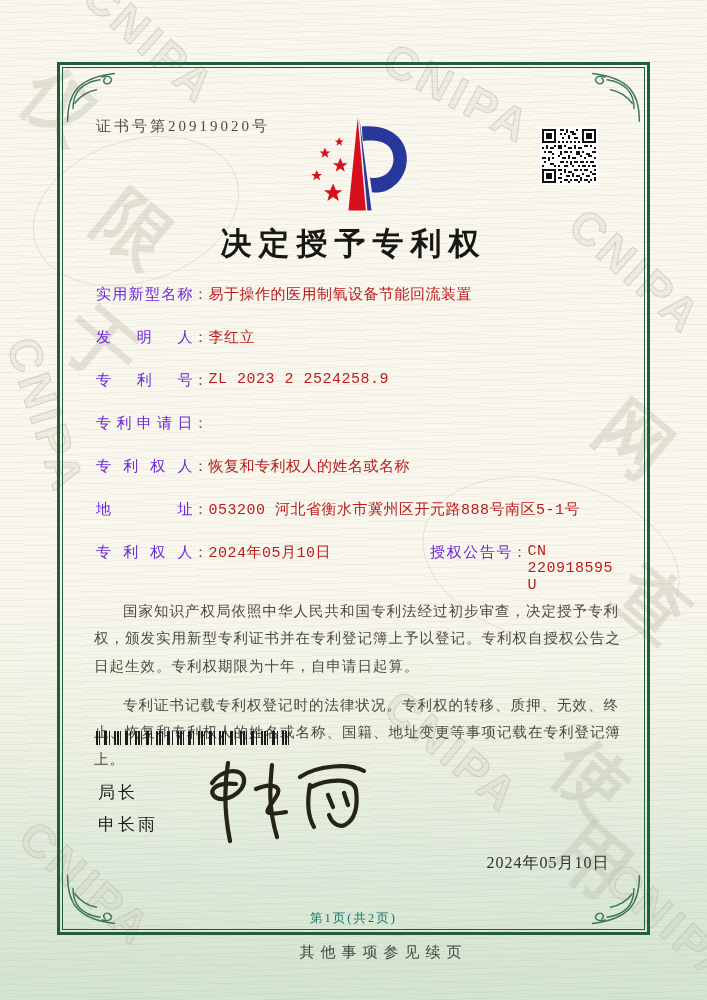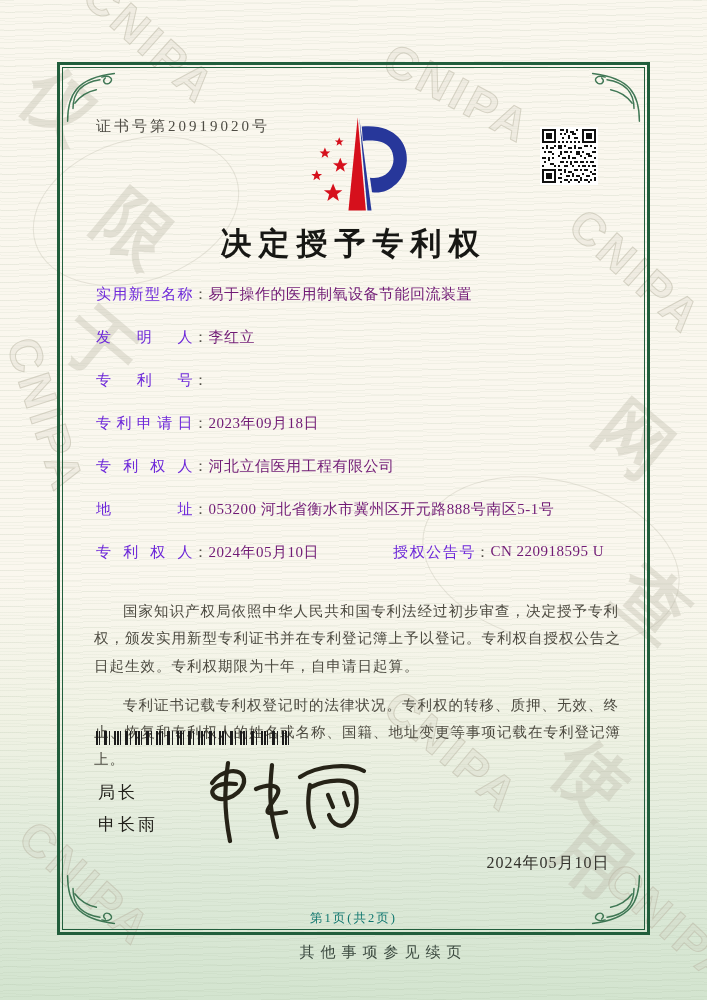--- a/index.html
+++ b/index.html
@@ -36,23 +36,23 @@
   .cert-no{position:absolute;left:36px;top:52px;font-size:15px;letter-spacing:3px;color:#4e4c44;}
   .logo{position:absolute;left:226px;top:46px;width:128px;height:108px;}
   .qr{position:absolute;left:480px;top:62px;width:58px;height:58px;background:#fff;}
   .title{position:absolute;left:0;top:158px;width:100%;text-align:center;
     font-size:31px;font-weight:700;letter-spacing:7px;color:#171714;}
 
   .fields{position:absolute;left:36px;top:220px;width:530px;}
   .row{display:flex;height:43px;align-items:flex-start;font-size:15px;color:#55534a;letter-spacing:.5px;position:relative;}
   .row .label{width:97px;text-align:justify;text-align-last:justify;flex:0 0 97px;color:#6d28d9;}
   .row .colon{flex:0 0 14px;}
-  .row .value{flex:1;color:#701a75;}
+  .row .value{flex:1;color:#b91c1c;font-family:Liberation Mono, monospace;}
   .row .pair-right{position:absolute;left:297px;top:0;display:flex;}
-  .row .pair-right .label{width:82px;flex:0 0 82px;}
+  .row .pair-right .label{width:82px;flex:0 0 82px;margin-left:37px;}
 
   .paragraphs{position:absolute;left:34px;top:521px;width:527px;font-size:14.5px;
     line-height:1.88;color:#4c4a40;letter-spacing:1px;}
   .paragraphs p{margin:12px 0 6px 0;text-indent:2em;}
 
   .barcode{position:absolute;left:36px;top:666px;width:197px;height:14px;
     background:repeating-linear-gradient(90deg,
       #1c1c1c 0 2px,transparent 2px 3px,
       #1c1c1c 3px 4px,transparent 4px 8px,
       #1c1c1c 8px 11px,transparent 11px 13px,
@@ -175,30 +175,30 @@
           <span class="value">易于操作的医用制氧设备节能回流装置</span>
       </div>
       <div class="row">
         <span class="label">发明人</span>
           <span class="colon">：</span>
           <span class="value">李红立</span>
       </div>
       <div class="row">
         <span class="label">专利号</span>
           <span class="colon">：</span>
+          <span class="value">ZL 2023 2 2524258.9</span>
       </div>
       <div class="row">
         <span class="label">专利申请日</span>
           <span class="colon">：</span>
-          <span class="value">2023年09月18日</span>
       </div>
       <div class="row">
         <span class="label">专利权人</span>
           <span class="colon">：</span>
-          <span class="value">河北立信医用工程有限公司</span>
+          <span class="value">恢复和专利权人的姓名或名称</span>
       </div>
       <div class="row">
         <span class="label">地址</span>
           <span class="colon">：</span>
           <span class="value">053200 河北省衡水市冀州区开元路888号南区5-1号</span>
       </div>
       <div class="row">
         <span class="label">专利权人</span>
           <span class="colon">：</span>
           <span class="value">2024年05月10日</span>

